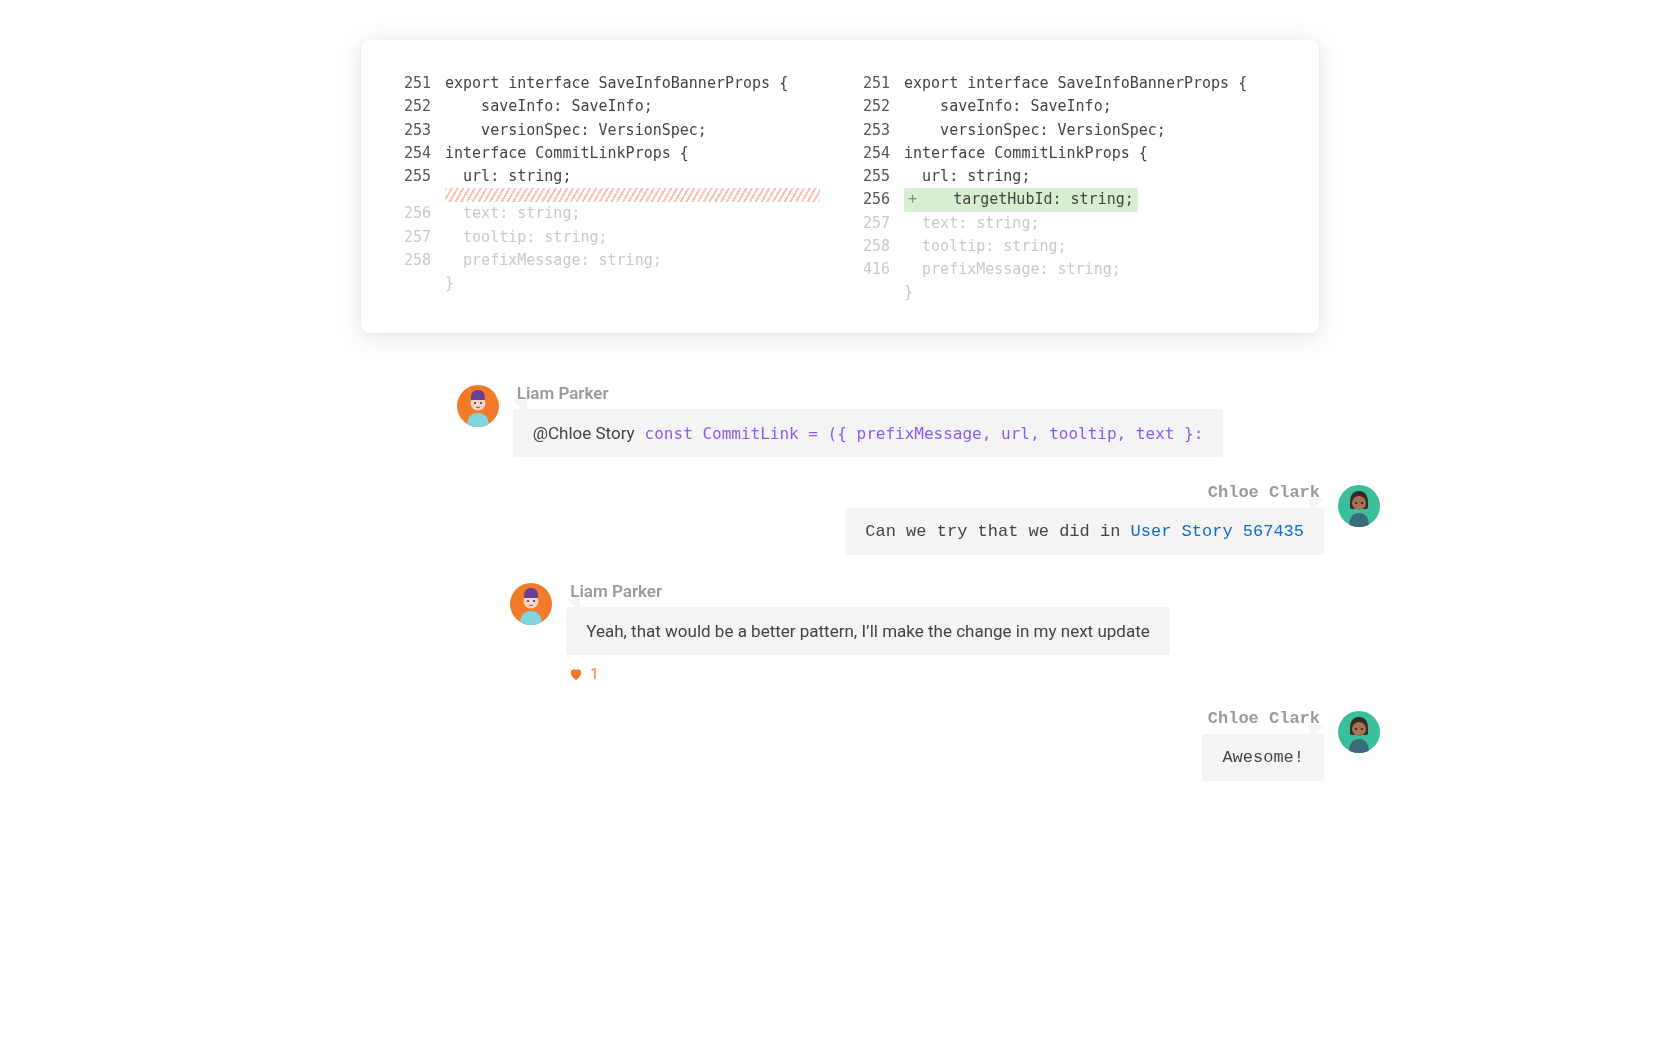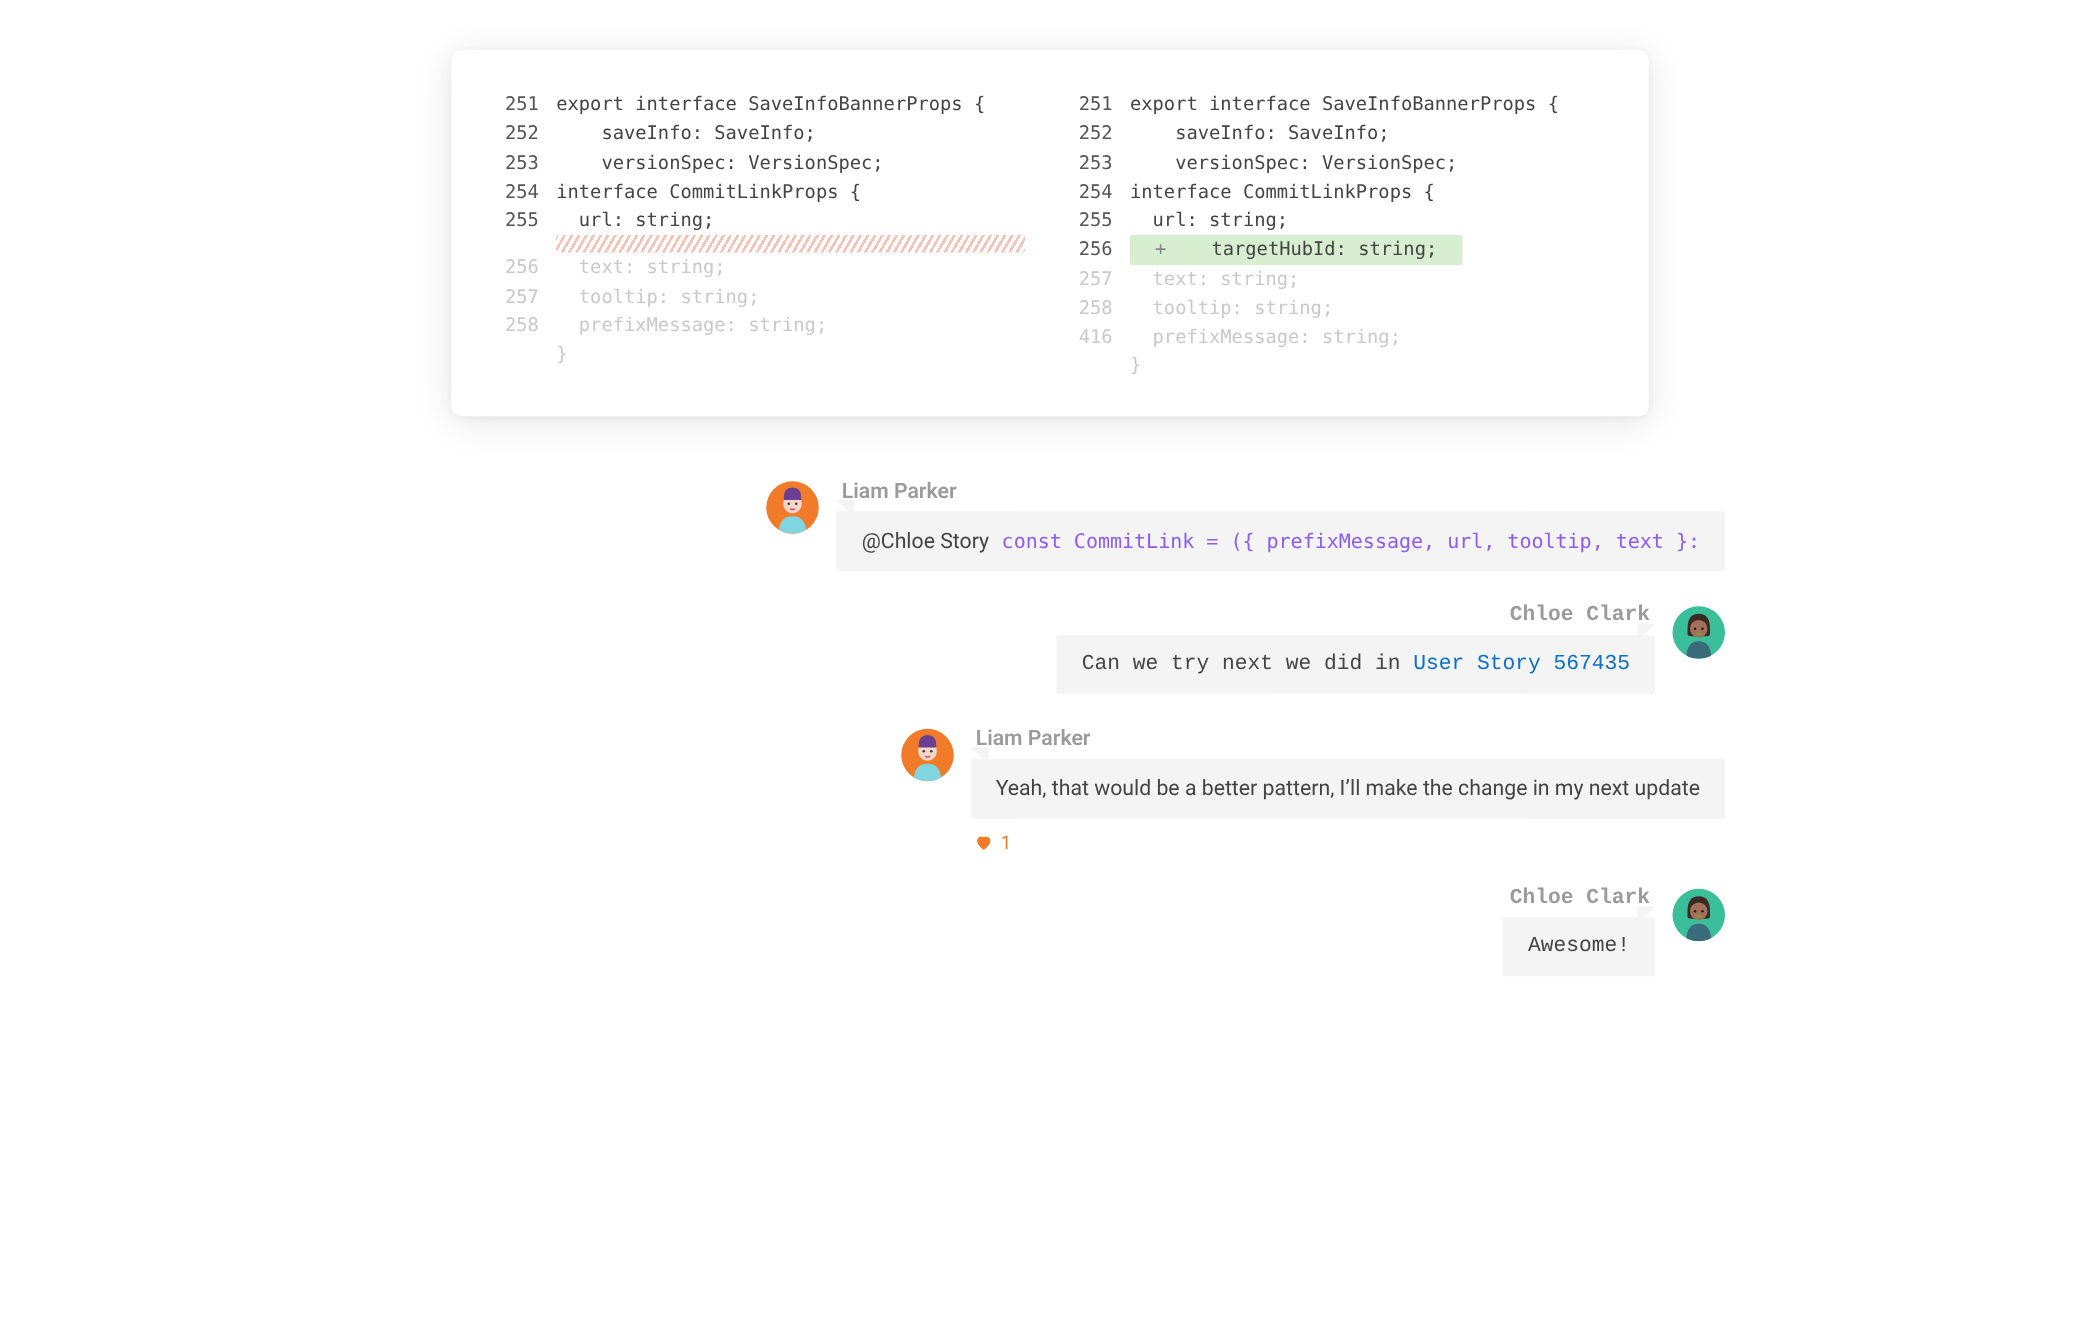--- a/index.html
+++ b/index.html
@@ -34,40 +34,40 @@
   padding-right: 14px;
   color: #555;
   flex-shrink: 0;
 }
 .ln.faded { color: #c9c9c9; }
 .code { white-space: pre; text-align: center; }
 .code.faded { color: #c9c9c9; }
 .add-line {
   background: #d7eed0;
   border-radius: 2px;
-  padding: 0 20px;
+  padding: 0 4px;
   display: inline-block;
 }
 .add-marker { color: #888; }
 .hatch {
   height: 14px;
   margin-left: 44px;
   background-image: repeating-linear-gradient(
     120deg,
     #f7c1b5 0px, #f7c1b5 2px,
     transparent 2px, transparent 5px
   );
   border-radius: 2px;
 }
 .thread {
   width: 1080px;
   margin: 0 auto;
 }
 .msg-row { display: flex; margin-bottom: 26px; }
-.msg-row.left { justify-content: flex-end; }
+.msg-row.left { justify-content: center; }
 .msg-row.right { justify-content: flex-end; }
 .msg-block { display: flex; gap: 14px; max-width: 940px; }
 .msg-row.right .msg-block { flex-direction: row-reverse; font-family: Liberation Mono, monospace; }
 .avatar {
   width: 42px; height: 42px; border-radius: 50%;
   flex-shrink: 0; position: relative; overflow: hidden;
   display: flex; align-items: flex-end; justify-content: center;
   margin-top: 2px;
 }
 .avatar.orange { background: #f27b2a; }
@@ -238,21 +238,21 @@
         <div class="avatar green">
           <svg viewBox="0 0 42 42">
     <path d="M12 18 Q12 6 21 6 Q30 6 30 18 L30 22 Q30 24 27 24 L15 24 Q12 24 12 22 Z" fill="#3a2a24"></path>
     <circle cx="21" cy="18" r="7" fill="#a5705a"></circle>
     <circle cx="18" cy="18" r="1" fill="#2a1a14"></circle>
             <circle cx="24" cy="18" r="1" fill="#2a1a14"></circle>
     <path d="M19 21.5 Q21 23 23 21.5" stroke="#7a3" stroke-width="1" fill="none"></path>
     <path d="M11 42 Q11 28 21 28 Q31 28 31 42 Z" fill="#3a6b7a"></path>
   </svg>
         </div>
-        <div class="msg-body"><div class="author">Chloe Clark</div><div class="bubble"><span>Can we try next we did in </span><a class="wi-link">User Story 567435</a></div></div>
+        <div class="msg-body"><div class="author">Chloe Clark</div><div class="bubble"><span>Can we try that we did in </span><a class="wi-link">User Story 567435</a></div></div>
       </div>
     </div>
     <div class="msg-row left">
       <div class="msg-block">
         <div class="avatar orange">
           <svg viewBox="0 0 42 42">
       <path d="M14 13 Q14 5 21 5 Q28 5 28 13 L28 14 Q28 11 21 11 Q14 11 14 14 Z" fill="#6b3f91"></path>
       <circle cx="21" cy="18" r="7.5" fill="#f7d6c7"></circle>
       <path d="M14 14 Q14 10 21 10 Q28 10 28 14 L28 15 L14 15 Z" fill="#6b3f91"></path>
       <circle cx="18" cy="18" r="1" fill="#333"></circle>

